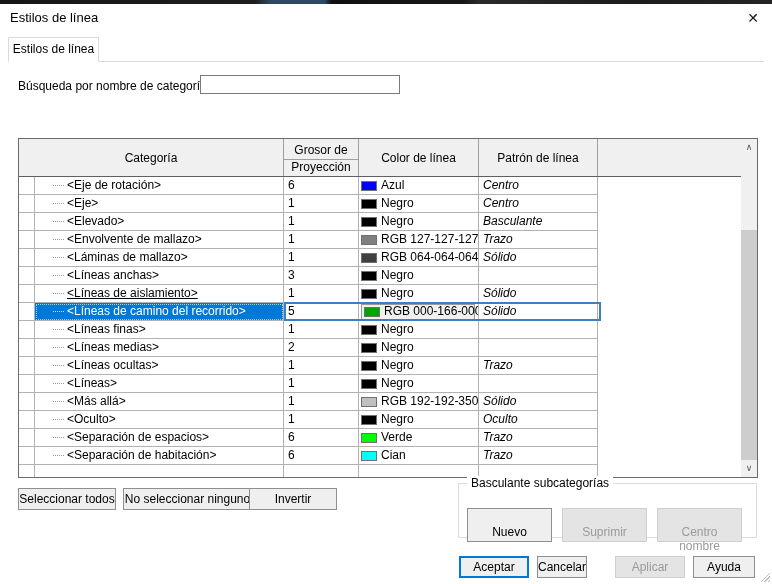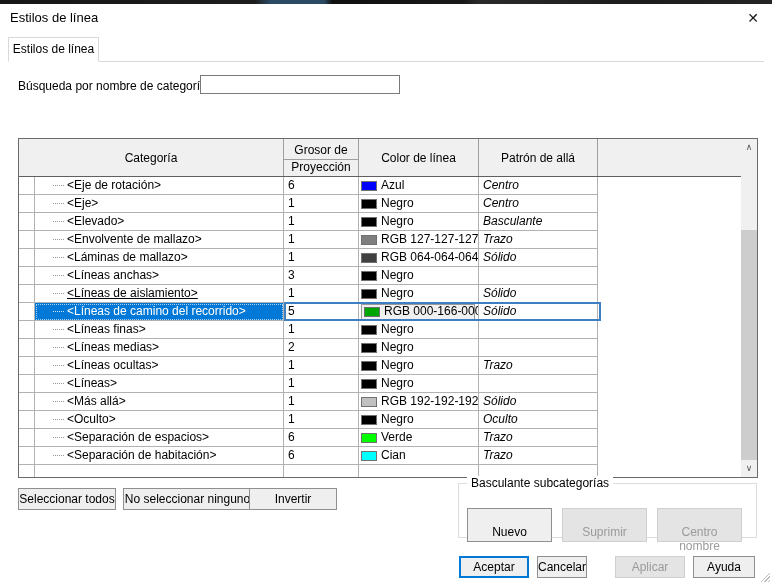--- a/index.html
+++ b/index.html
@@ -116,21 +116,21 @@
 
   <div class="table">
     <div class="tbl-inner">
       <div class="hdr">
         <div class="hcell hcat">Categoría</div>
         <div class="hcell hweight">
           <div class="wtop">Grosor de línea</div>
           <div class="wbottom">Proyección</div>
         </div>
         <div class="hcell hcolor">Color de línea</div>
-        <div class="hcell hpattern">Patrón de allá</div>
+        <div class="hcell hpattern">Patrón de línea</div>
         <div class="hcell hfiller"></div>
       </div>
       <div class="rows">
           <div class="row">
             <div class="cell c-sel"></div>
             <div class="cell c-cat"><div class="tree-dots"></div><div class="cat-label" style="display: inline;">&lt;Eje de rotación&gt;</div></div>
             <div class="cell c-weight">6</div>
             <div class="cell c-color">
               <div class="swatch" style="background: rgb(0, 0, 255);"></div>
               <div class="color-label">Azul</div>
@@ -261,21 +261,21 @@
             </div>
             <div class="cell c-pattern"></div>
             <div class="cell c-fill"></div>
           </div>
           <div class="row">
             <div class="cell c-sel"></div>
             <div class="cell c-cat"><div class="tree-dots"></div><div class="cat-label" style="display: inline;">&lt;Más allá&gt;</div></div>
             <div class="cell c-weight">1</div>
             <div class="cell c-color">
               <div class="swatch" style="background: rgb(192, 192, 192);"></div>
-              <div class="color-label">RGB 192-192-192</div>
+              <div class="color-label">RGB 192-192-350</div>
             </div>
             <div class="cell c-pattern">Sólido</div>
             <div class="cell c-fill"></div>
           </div>
           <div class="row">
             <div class="cell c-sel"></div>
             <div class="cell c-cat"><div class="tree-dots"></div><div class="cat-label" style="display: inline;">&lt;Oculto&gt;</div></div>
             <div class="cell c-weight">1</div>
             <div class="cell c-color">
               <div class="swatch" style="background: rgb(0, 0, 0);"></div>

